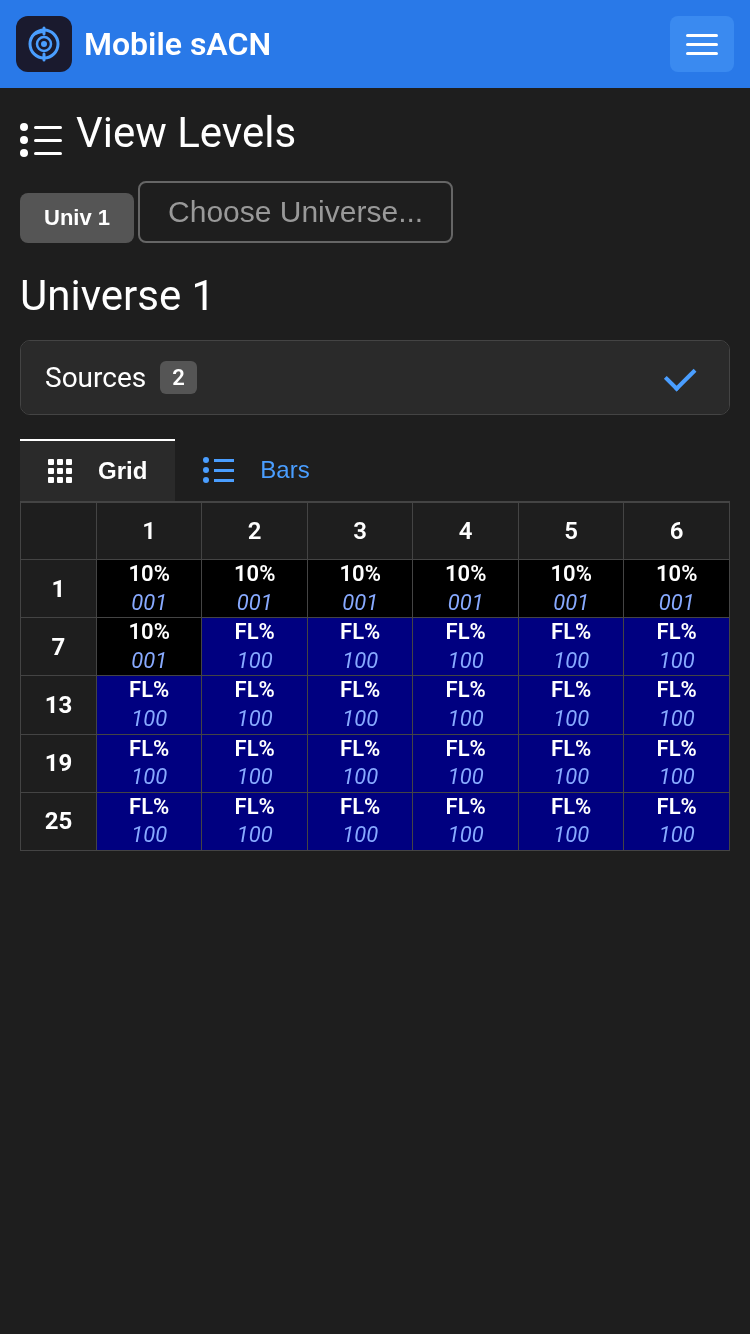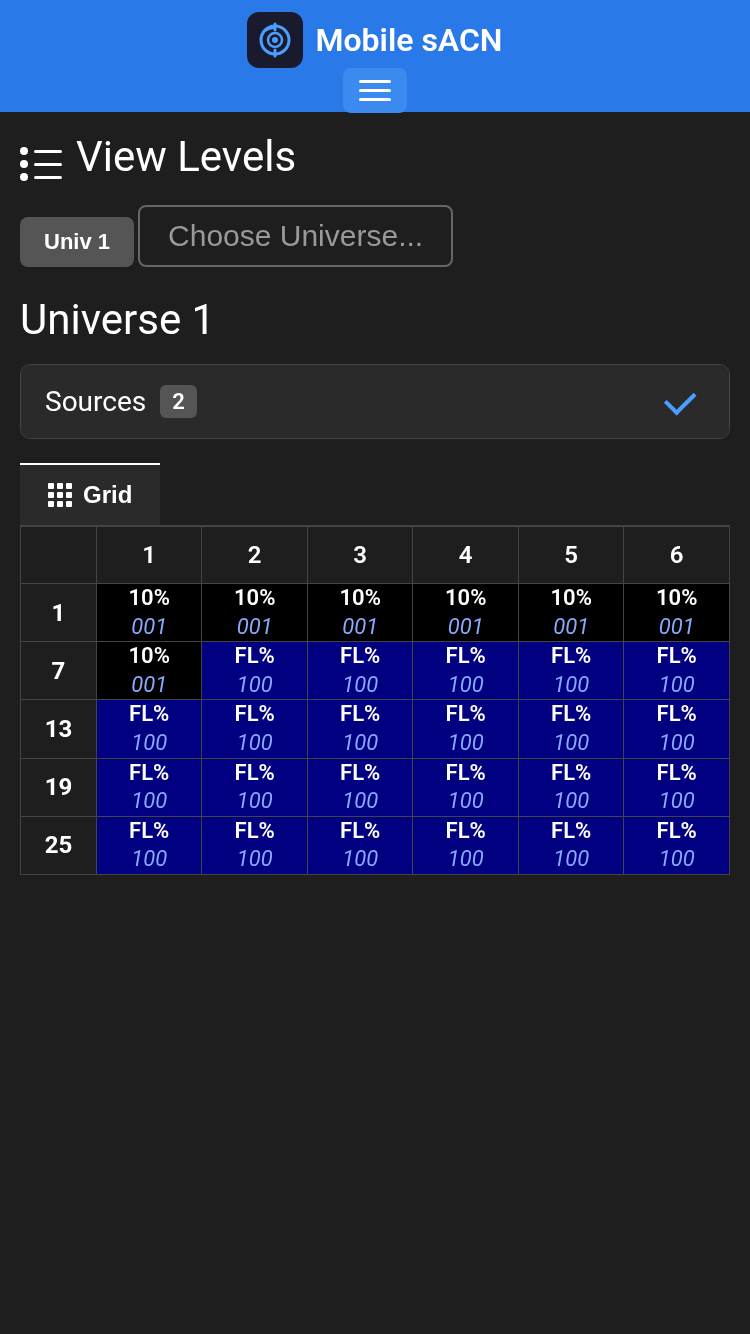--- a/index.html
+++ b/index.html
@@ -12,22 +12,21 @@
       color: #ffffff;
     }
 
     
     .header {
       background-color: #2979e8;
       display: flex;
       align-items: center;
       justify-content: space-between;
       padding: 12px 16px;
-      height: 112px;
-      flex-direction: column;
+      height: 88px;
     }
     .header-left {
       display: flex;
       align-items: center;
       gap: 12px;
     }
     .app-icon {
       width: 56px;
       height: 56px;
       background-color: #1a1a2e;
@@ -185,21 +184,21 @@
 
     
     .view-tabs {
       display: flex;
       border-bottom: 1px solid #444444;
       margin-bottom: 0;
     }
     .view-tab {
       display: flex;
       align-items: center;
-      gap: 11px;
+      gap: 26px;
       padding: 16px 28px;
       font-size: 24px;
       cursor: pointer;
       border: none;
       background: transparent;
       color: #cccccc;
     }
     .view-tab.active {
       background-color: #2a2a2a;
       border-top: 2px solid #ffffff;
@@ -357,20 +356,37 @@
         <div class="grid-icon-cell"></div>
         <div class="grid-icon-cell"></div>
         <div class="grid-icon-cell"></div>
         <div class="grid-icon-cell"></div>
         <div class="grid-icon-cell"></div>
         <div class="grid-icon-cell"></div>
         <div class="grid-icon-cell"></div>
       </div>
       <span>Grid</span>
     </button>
+    <button class="view-tab" style="color:#4a9eff;">
+      <div class="bars-icon">
+        <div class="bars-icon-row">
+          <div class="bars-icon-dot"></div>
+          <div class="bars-icon-line"></div>
+        </div>
+        <div class="bars-icon-row">
+          <div class="bars-icon-dot"></div>
+          <div class="bars-icon-line"></div>
+        </div>
+        <div class="bars-icon-row">
+          <div class="bars-icon-dot"></div>
+          <div class="bars-icon-line"></div>
+        </div>
+      </div>
+      <span>Bars</span>
+    </button>
   </div>
 
   <table class="data-grid" id="data-table">
     <thead id="grid-header">
     <tr>
           <th></th>
           <th>1</th>
           <th>2</th>
           <th>3</th>
           <th>4</th>

